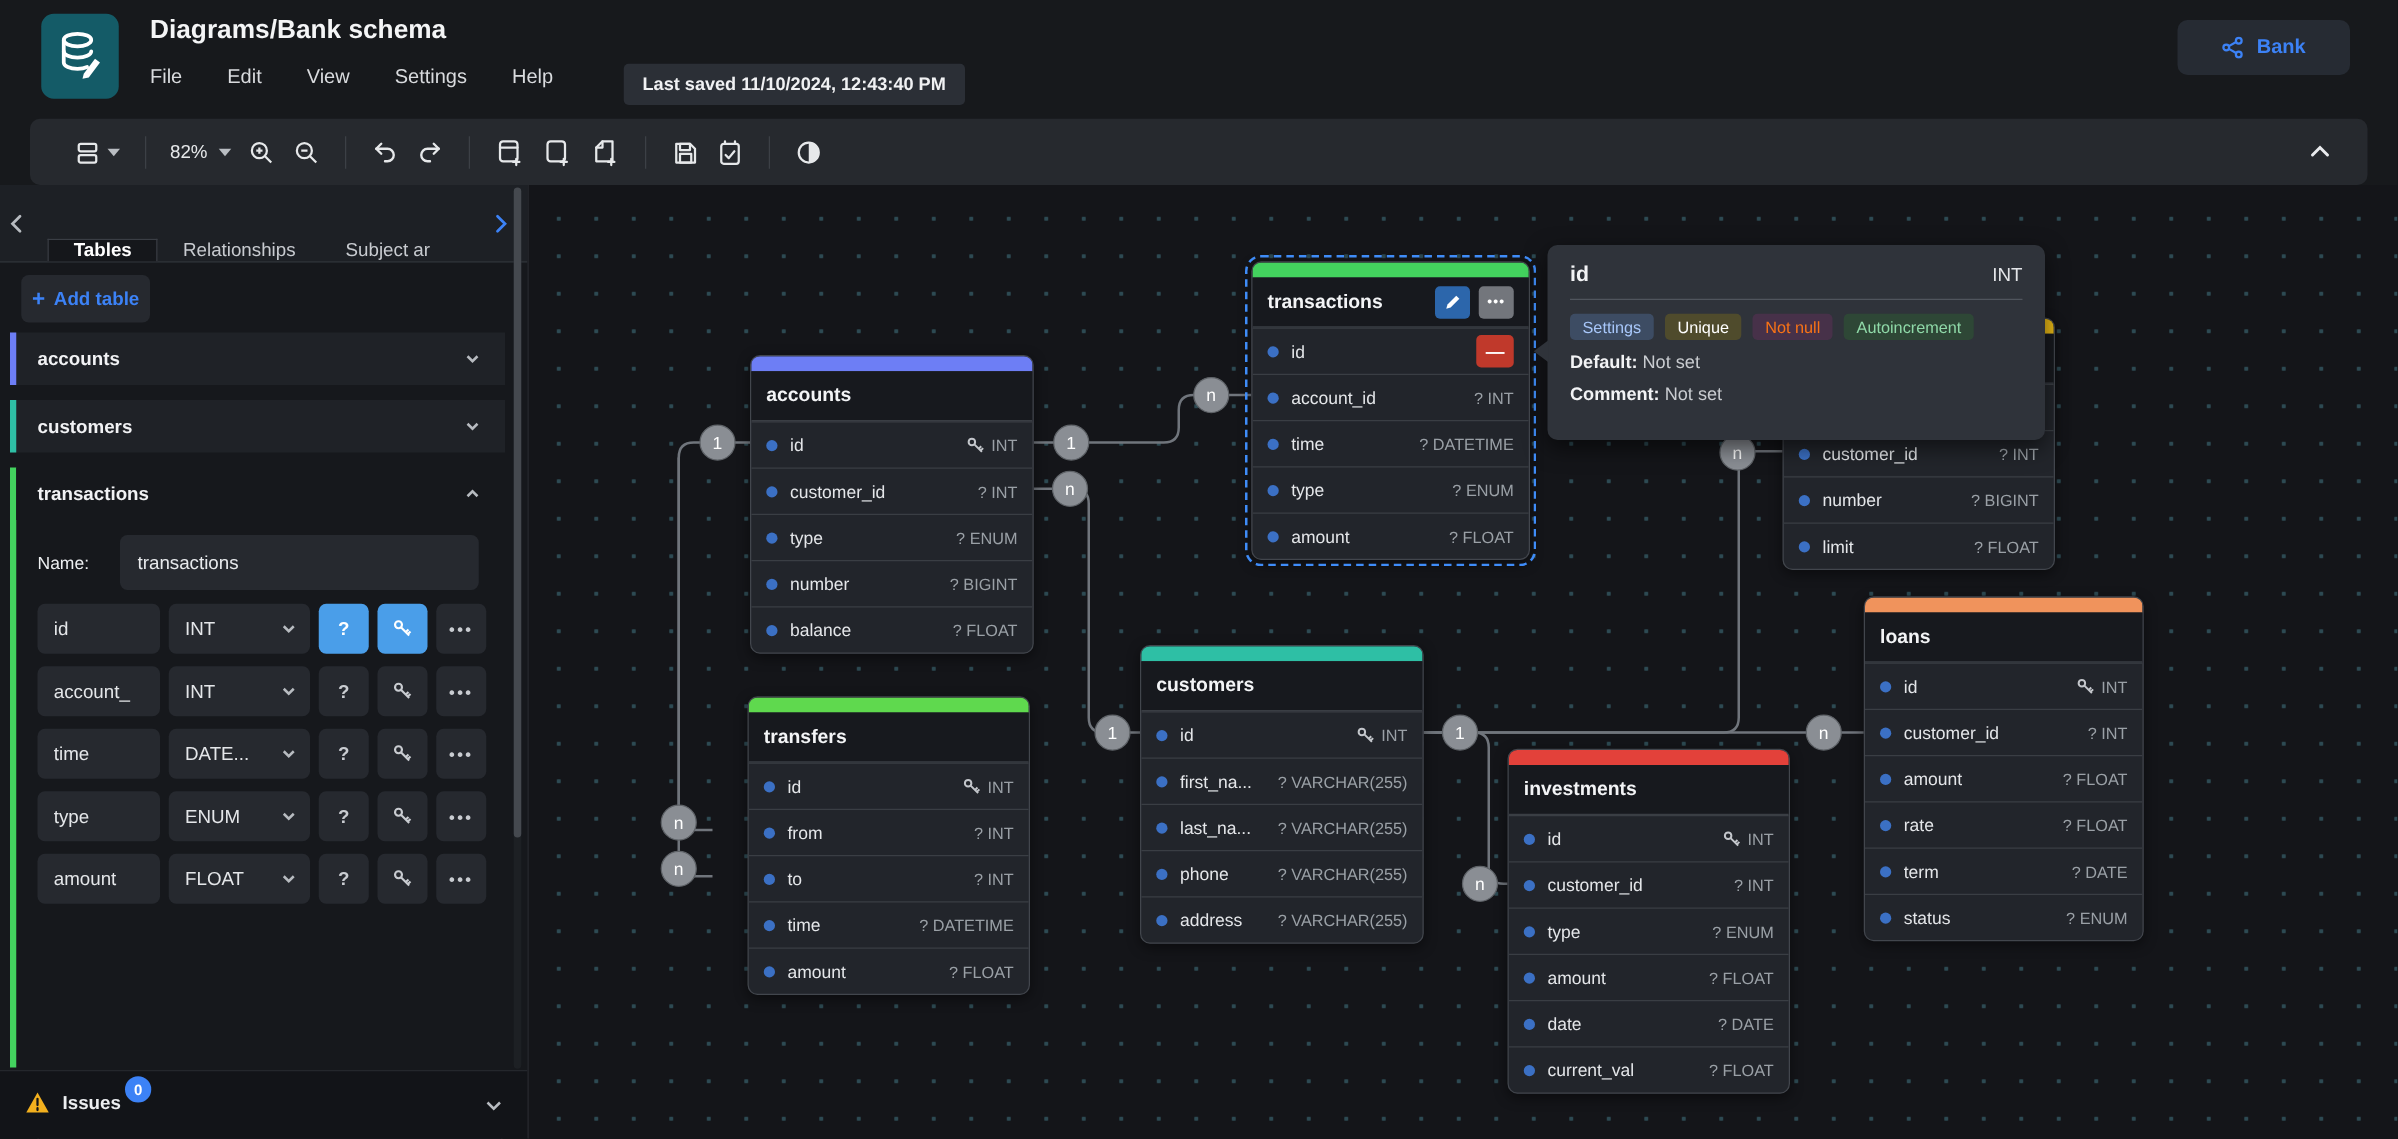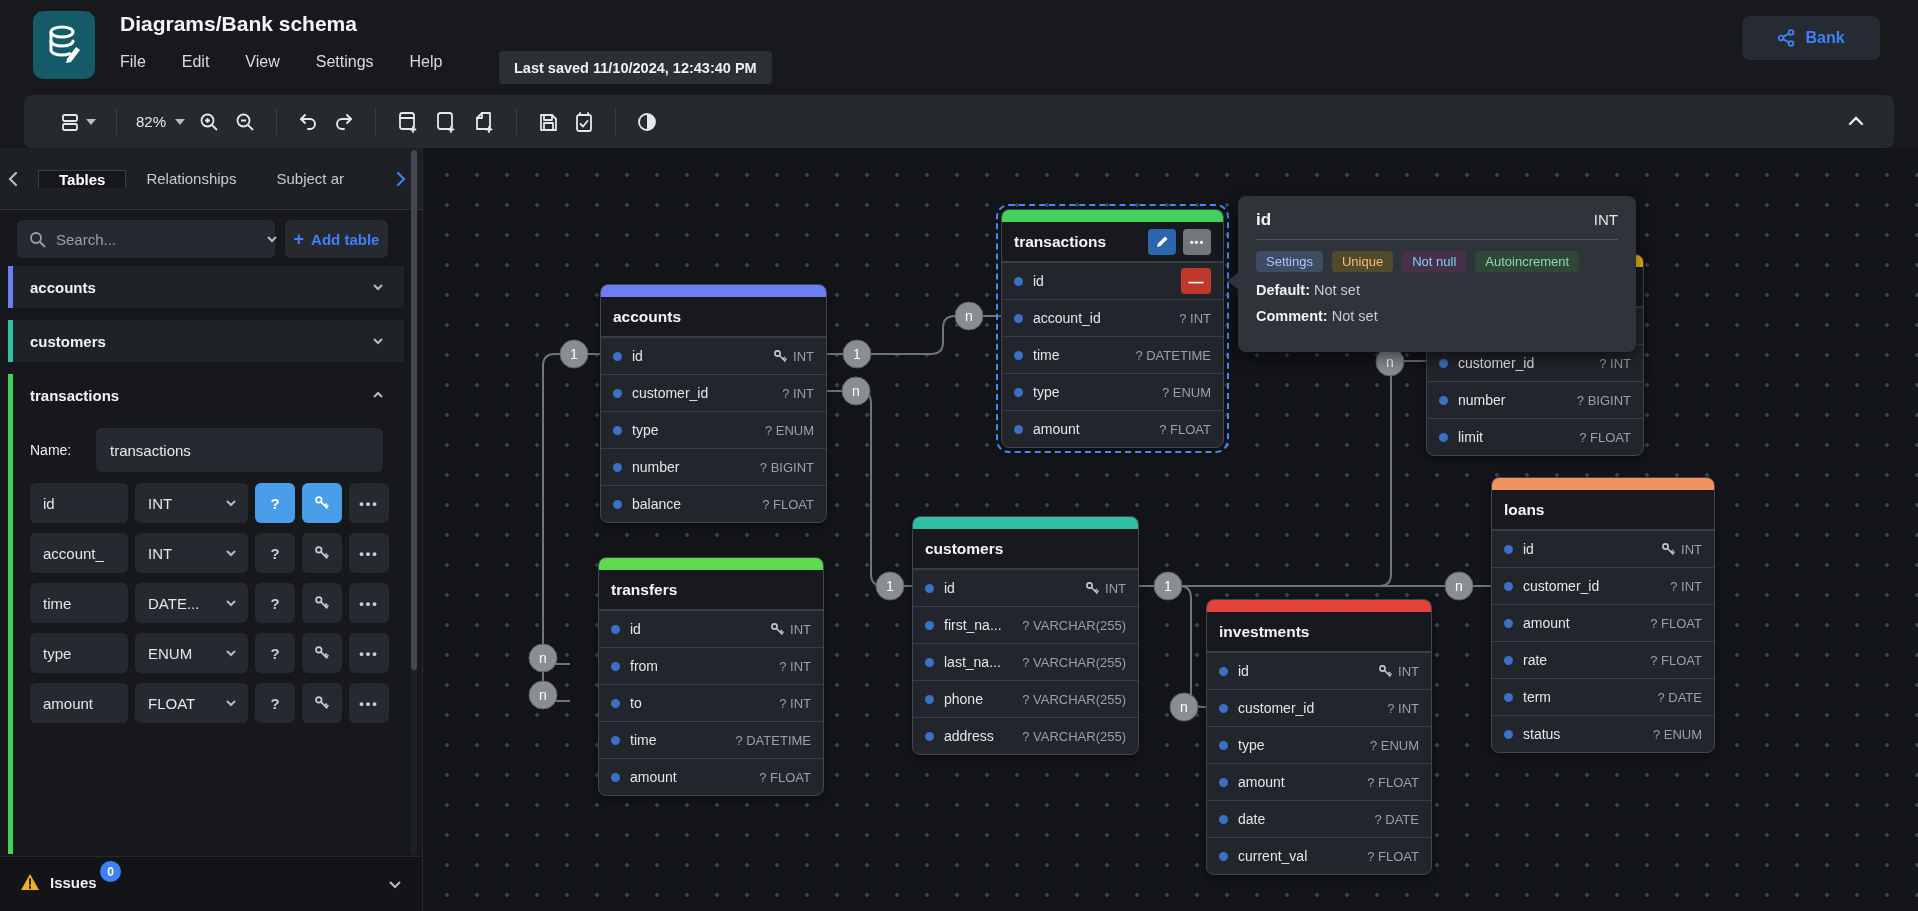--- a/index.html
+++ b/index.html
@@ -19,21 +19,21 @@
   
   .toolbar { position:absolute; left:24px; top:95px; width:1870px; height:53px; background:#26292e; border-radius:8px; display:flex; align-items:center; padding:0 28px; }
   .tb-btn { display:flex; align-items:center; gap:5px; padding:6px 7px; border-radius:4px; color:#e6e8ea; }
   .tb-sep { width:1px; height:26px; background:#3c4046; margin:0 13px; }
   .tb-zoom { font-size:15px; color:#e6e8ea; padding:0 6px; display:flex; align-items:center; gap:9px; }
   .caret { width:0; height:0; border-left:5px solid transparent; border-right:5px solid transparent; border-top:6px solid #b9bdc2; }
   .tb-collapse { position:absolute; right:26px; top:14px; }
 
   
   .sidebar { position:absolute; left:0; top:148px; width:422px; height:763px; background:#16181c; }
-  .tabbar { position:absolute; left:0; top:0; width:422px; height:62px; background:#1d2025; border-bottom:1px solid #2f3338; display:flex; align-items:center; }
+  .tabbar { position:absolute; left:0; top:0; width:422px; height:62px; background:#1d2025; border-bottom:1px solid #2f3338; display:flex; align-items:flex-end; }
   .tab { display:flex; align-items:center; padding:0 20px; font-size:15px; color:#c8cbd0; white-space:nowrap; }
   .tab.active { background:#15171b; border:1px solid #3a3e45; border-bottom:none; color:#ffffff; font-weight:bold; margin-left:38px; }
   .tab-chev-left { position:absolute; left:4px; top:21px; }
   .tab-chev-right { position:absolute; right:12px; top:21px; }
   .search-row { position:absolute; left:17px; top:72px; display:flex; gap:10px; }
   .search-box { width:258px; height:38px; background:#26292f; border-radius:6px; display:flex; align-items:center; padding:0 12px; gap:10px; }
   .search-box input { flex:1; background:transparent; border:none; outline:none; color:#e8eaed; font-size:15px; font-family:"Liberation Sans",sans-serif; }
   .search-box input::placeholder { color:#9ba0a6; }
   .addtable-btn { width:103px; height:38px; background:#26292f; border-radius:6px; display:flex; align-items:center; justify-content:center; gap:7px; color:#3c82f6; font-size:15px; font-weight:bold; }
   .plus-glyph { font-size:18px; font-weight:bold; color:#3c82f6; line-height:1; }
@@ -232,34 +232,20 @@
     <div class="tab">Relationships</div>
     <div class="tab">Subject ar</div>
     <span class="tab-chev-right">
       <svg width="20" height="20" viewBox="0 0 20 20" fill="none" stroke="#3c82f6" stroke-width="2.2" stroke-linecap="round">
           <path d="M8 4 L14 10 L8 16"></path>
         </svg>
     </span>
   </div>
 
   <div class="search-row">
-    <div class="search-box">
-      <span class="icon">
-        <svg width="17" height="17" viewBox="0 0 17 17" fill="none" stroke="#9ba0a6" stroke-width="1.8">
-            <circle cx="7" cy="7" r="5"></circle>
-            <path d="M11 11 L16 16"></path>
-          </svg>
-      </span>
-      <input placeholder="Search..." style="">
-      <span class="icon">
-        <svg width="14" height="14" viewBox="0 0 14 14" fill="none" stroke="#b7bbc0" stroke-width="2">
-            <path d="M3 5 L7 9 L11 5"></path>
-          </svg>
-      </span>
-    </div>
     <div class="addtable-btn">
       <span class="plus-glyph">+</span>
       <span>Add table</span>
     </div>
   </div>
 
   <div class="acc-row" style="top:118px;">
     <span class="acc-bar" style="background:#6d7ef5"></span>
     <span>accounts</span>
     <span class="icon">
@@ -801,20 +787,20 @@
       </div>
     </div>
 
   <div class="tooltip">
     <div class="tt-titlerow">
       <span class="tt-name">id</span>
       <span class="tt-type">INT</span>
     </div>
     <div class="tt-badges" id="tt-badges">
         <span class="badge" style="background: rgb(61, 76, 99); color: rgb(168, 199, 250);">Settings</span>
-        <span class="badge" style="background: rgb(79, 75, 44); color: #fdba74;">Unique</span>
-        <span class="badge" style="background: rgb(71, 49, 73); color: #7dd3fc;">Not null</span>
+        <span class="badge" style="background: rgb(79, 75, 44); color: #ffffff;">Unique</span>
+        <span class="badge" style="background: rgb(71, 49, 73); color: #f97316;">Not null</span>
         <span class="badge" style="background: rgb(46, 71, 54); color: rgb(143, 217, 168);">Autoincrement</span>
       </div>
     <div class="tt-line"><b>Default:</b> <span>Not set</span></div>
     <div class="tt-line"><b>Comment:</b> <span>Not set</span></div>
   </div>
 </div>
 
 </body></html>

